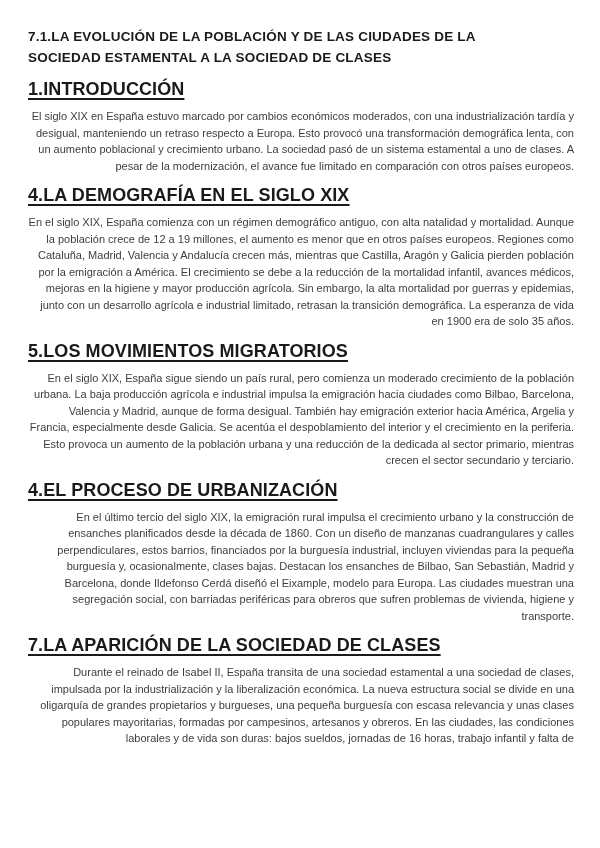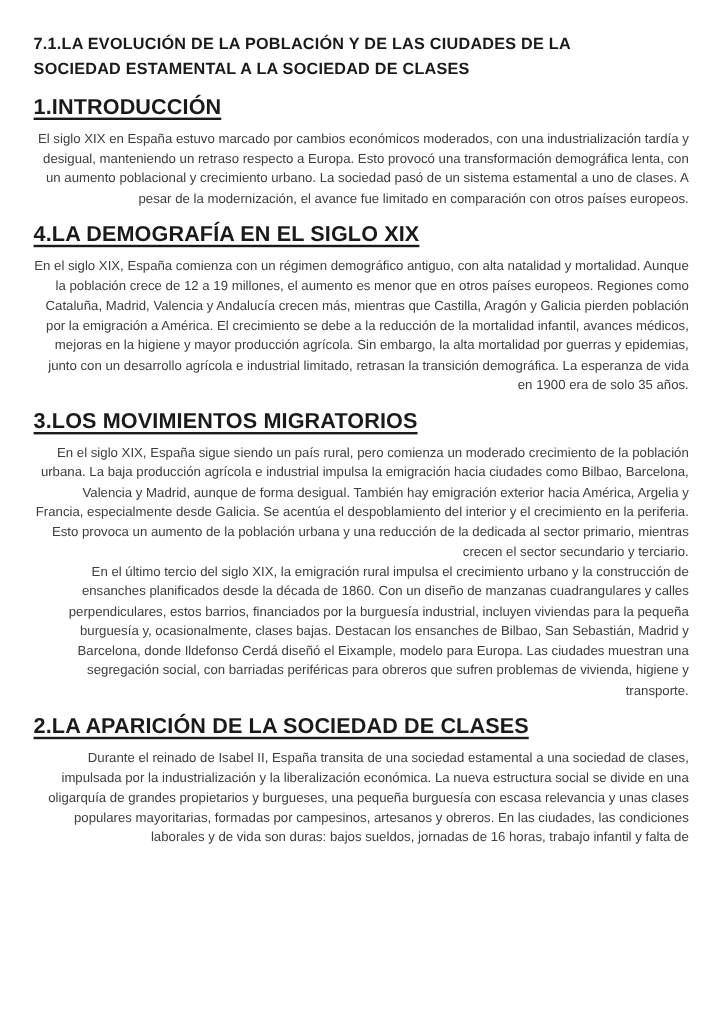--- a/index.html
+++ b/index.html
@@ -65,26 +65,27 @@
     <h2><span class="hl">1.INTRODUCCIÓN</span></h2>
     <p>El siglo XIX en España estuvo marcado por cambios económicos moderados, con una industrialización tardía y desigual, manteniendo un retraso respecto a Europa. Esto provocó una transformación demográfica lenta, con un aumento poblacional y crecimiento urbano. La sociedad pasó de un sistema estamental a uno de clases. A pesar de la modernización, el avance fue limitado en comparación con otros países europeos.</p>
   </section>
 
   <section class="sec">
     <h2><span class="hl">4.LA DEMOGRAFÍA EN EL SIGLO XIX</span></h2>
     <p>En el siglo XIX, España comienza con un régimen demográfico antiguo, con alta natalidad y mortalidad. Aunque la población crece de 12 a 19 millones, el aumento es menor que en otros países europeos. Regiones como Cataluña, Madrid, Valencia y Andalucía crecen más, mientras que Castilla, Aragón y Galicia pierden población por la emigración a América. El crecimiento se debe a la reducción de la mortalidad infantil, avances médicos, mejoras en la higiene y mayor producción agrícola. Sin embargo, la alta mortalidad por guerras y epidemias, junto con un desarrollo agrícola e industrial limitado, retrasan la transición demográfica. La esperanza de vida en 1900 era de solo 35 años.</p>
   </section>
 
   <section class="sec">
-    <h2><span class="hl">3.LOS MOVIMIENTOS MIGRATORIOS</span></h2>
+    <h2><span class="hl">5.LOS MOVIMIENTOS MIGRATORIOS</span></h2>
     <p>En el siglo XIX, España sigue siendo un país rural, pero comienza un moderado crecimiento de la población urbana. La baja producción agrícola e industrial impulsa la emigración hacia ciudades como Bilbao, Barcelona, Valencia y Madrid, aunque de forma desigual. También hay emigración exterior hacia América, Argelia y Francia, especialmente desde Galicia. Se acentúa el despoblamiento del interior y el crecimiento en la periferia. Esto provoca un aumento de la población urbana y una reducción de la dedicada al sector primario, mientras crecen el sector secundario y terciario.</p>
   </section>
 
   <section class="sec">
+    <h2><span class="hl">4.EL PROCESO DE URBANIZACIÓN</span></h2>
     <p>En el último tercio del siglo XIX, la emigración rural impulsa el crecimiento urbano y la construcción de ensanches planificados desde la década de 1860. Con un diseño de manzanas cuadrangulares y calles perpendiculares, estos barrios, financiados por la burguesía industrial, incluyen viviendas para la pequeña burguesía y, ocasionalmente, clases bajas. Destacan los ensanches de Bilbao, San Sebastián, Madrid y Barcelona, donde Ildefonso Cerdá diseñó el Eixample, modelo para Europa. Las ciudades muestran una segregación social, con barriadas periféricas para obreros que sufren problemas de vivienda, higiene y transporte.</p>
   </section>
 
   <section class="sec">
-    <h2><span class="hl">2.LA APARICIÓN DE LA SOCIEDAD DE CLASES</span></h2>
+    <h2><span class="hl">7.LA APARICIÓN DE LA SOCIEDAD DE CLASES</span></h2>
     <p>Durante el reinado de Isabel II, España transita de una sociedad estamental a una sociedad de clases, impulsada por la industrialización y la liberalización económica. La nueva estructura social se divide en una oligarquía de grandes propietarios y burgueses, una pequeña burguesía con escasa relevancia y unas clases populares mayoritarias, formadas por campesinos, artesanos y obreros. En las ciudades, las condiciones laborales y de vida son duras: bajos sueldos, jornadas de 16 horas, trabajo infantil y falta de</p>
   </section>
 
 </div>
 
 </body></html>

